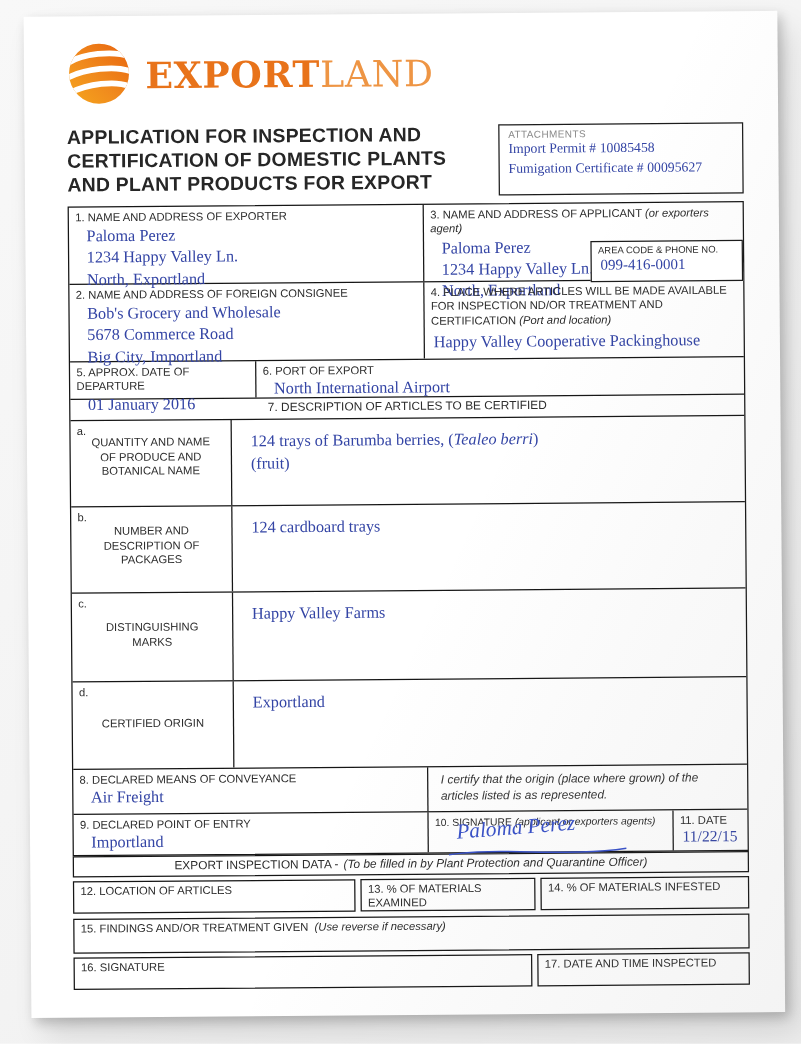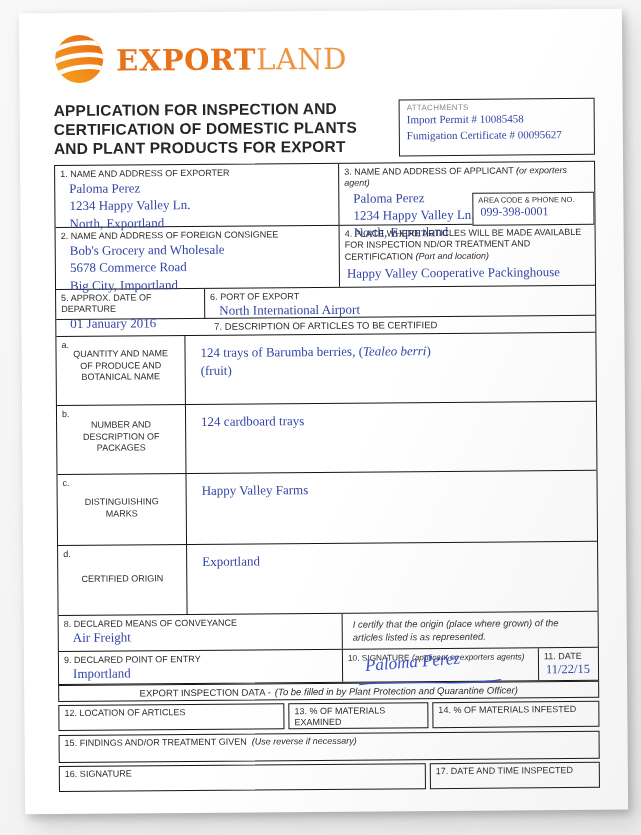--- a/index.html
+++ b/index.html
@@ -140,21 +140,21 @@
         </div>
         <div class="fcell" style="flex:1">
           <div class="lbl"><span>3.  NAME AND ADDRESS OF APPLICANT</span> <span class="note">(or exporters agent)</span></div>
           <div class="val val-lines">
             <div>Paloma Perez</div>
             <div>1234 Happy Valley Ln.</div>
             <div>North, Exportland</div>
           </div>
           <div class="phone-box">
             <div class="lbl">AREA CODE &amp; PHONE NO.</div>
-            <span class="val">099-398-0001</span>
+            <span class="val">099-416-0001</span>
           </div>
         </div>
       </div>
 
       <div class="frow" style="height:62px">
         <div class="fcell bR" style="width:284px">
           <div class="lbl">2.  NAME AND ADDRESS OF FOREIGN CONSIGNEE</div>
           <div class="val val-lines">
             <div>Bob's Grocery and Wholesale</div>
             <div>5678 Commerce Road</div>

